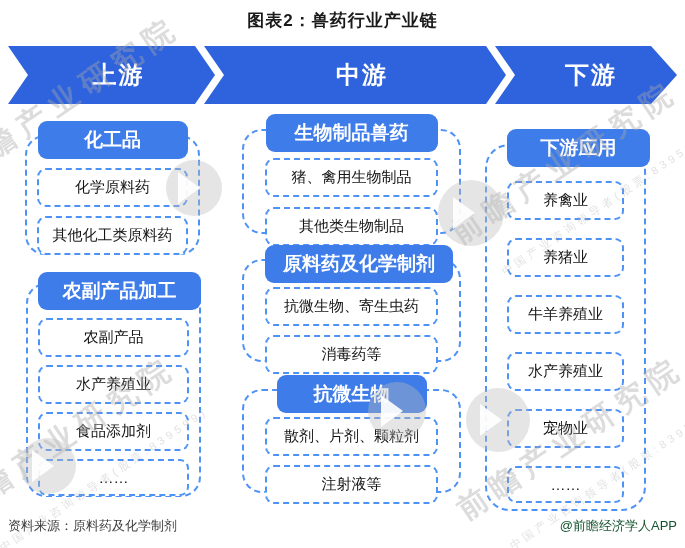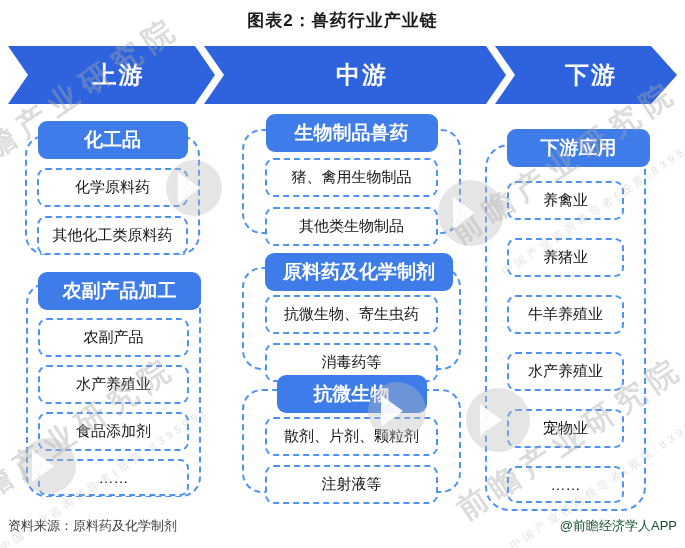--- a/index.html
+++ b/index.html
@@ -38,21 +38,21 @@
   .g-c1a .item { margin-top:9px; }
   .g-c1b { left:26px; top:283px; width:175px; height:214px; padding:0 10px; }
   .g-c1b .group-header { margin:-13px auto 0; width:163px; }
   .g-c1b .item { margin-top:8px; }
 
   
   .g-c2a { left:242px; top:129px; width:219px; height:105px; padding:0 21px; }
   .g-c2a .group-header { margin:-17px auto 0; width:172px; }
   .g-c2a .item:nth-of-type(2) { margin-top:6px; }
   .g-c2a .item:nth-of-type(3) { margin-top:10px; }
-  .g-c2b { left:242px; top:259px; width:219px; height:103px; padding:0 21px;margin-top:8px; }
+  .g-c2b { left:242px; top:259px; width:219px; height:103px; padding:0 21px; }
   .g-c2b .group-header { margin:-16px auto 0; width:188px; }
   .g-c2b .item:nth-of-type(2) { margin-top:4px; }
   .g-c2b .item:nth-of-type(3) { margin-top:9px;text-align:center; }
   .g-c2c { left:242px; top:389px; width:219px; height:104px; padding:0 21px; }
   .g-c2c .group-header { margin:-16px auto 0; width:150px; }
   .g-c2c .item:nth-of-type(2) { margin-top:4px; }
   .g-c2c .item:nth-of-type(3) { margin-top:9px; }
 
   
   .g-c3a { left:485px; top:144px; width:161px; height:367px; padding:0 20px; border-radius:24px; }

